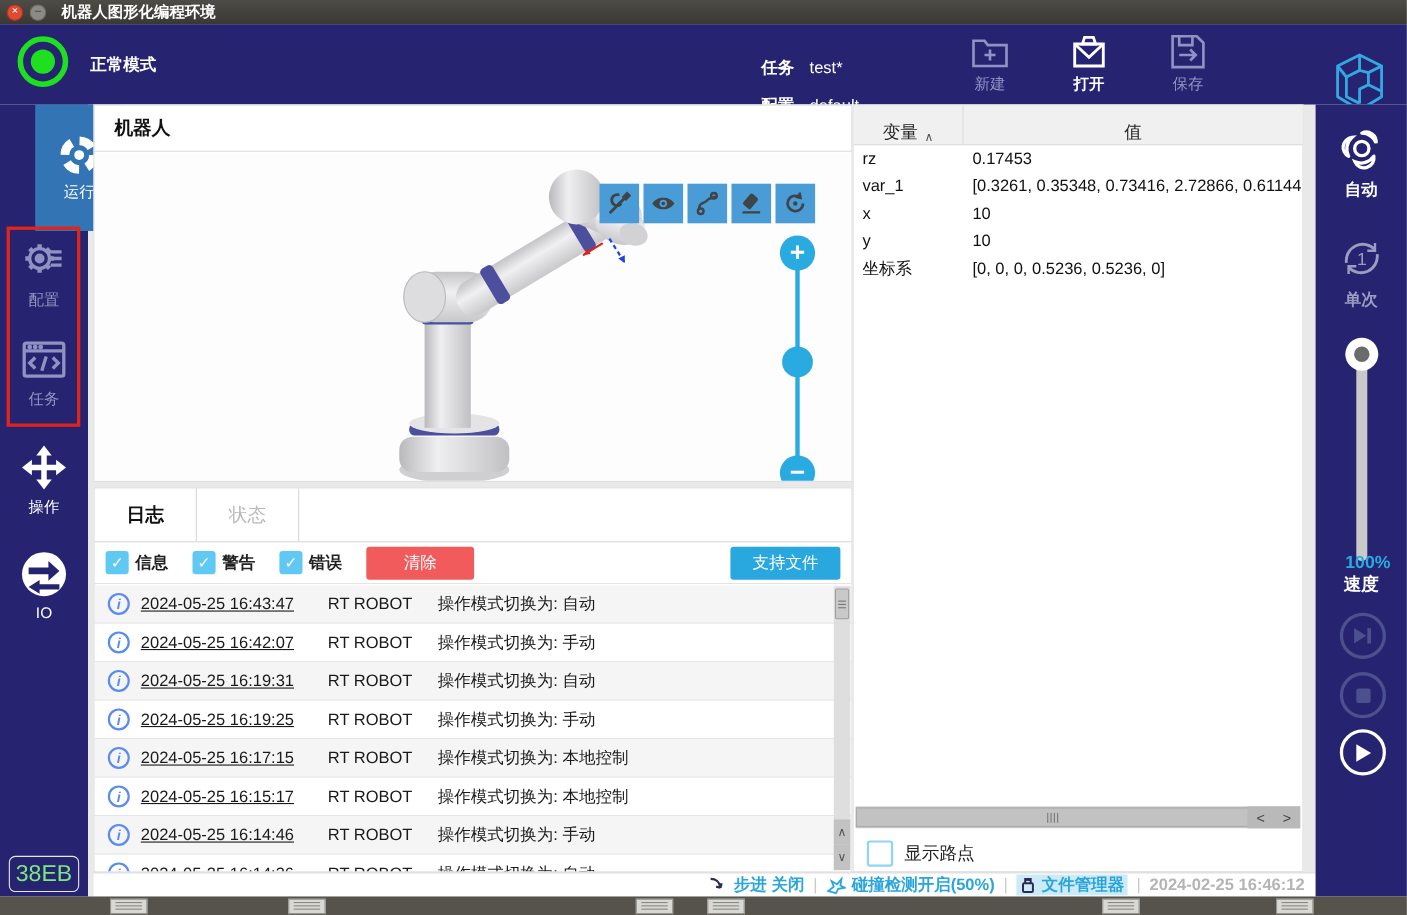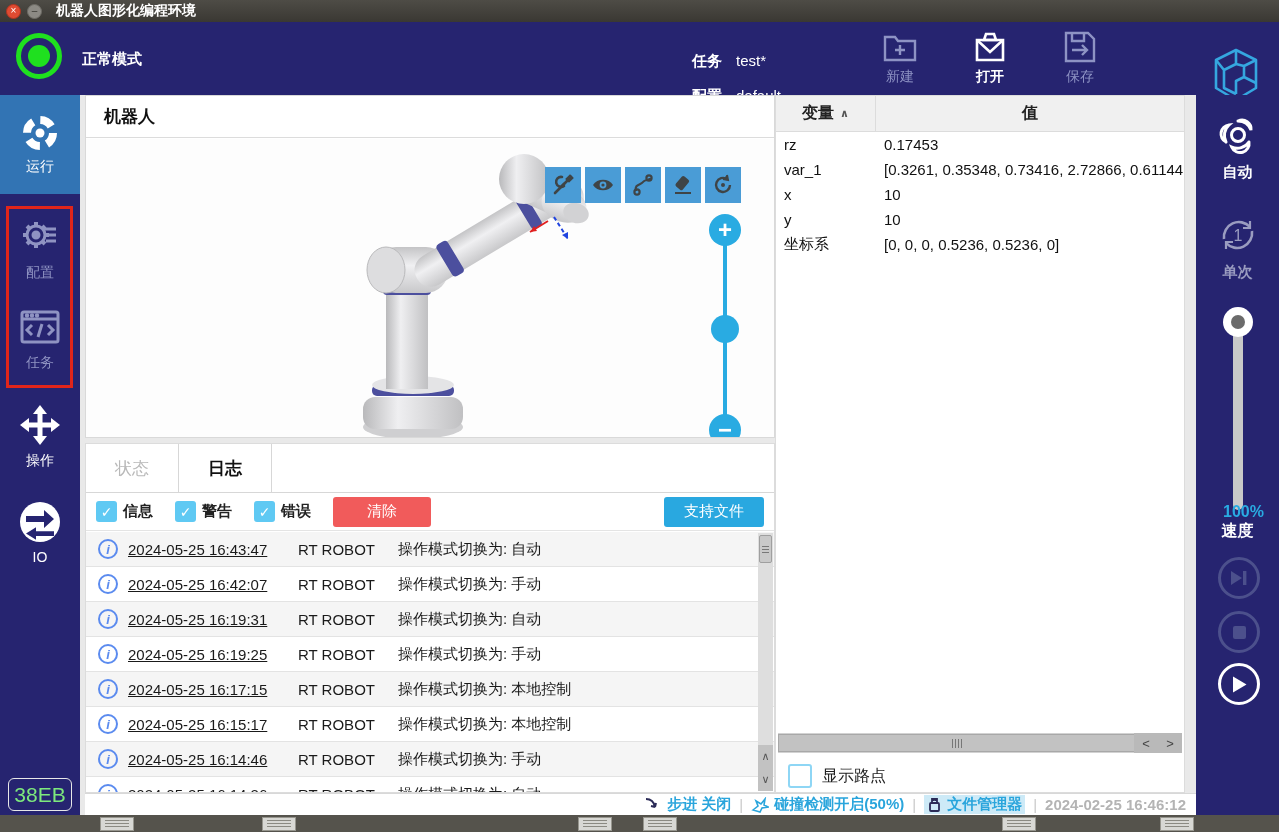--- a/index.html
+++ b/index.html
@@ -89,21 +89,21 @@
   .vscroll { position:absolute; right:1px; top:89px; width:15px; bottom:1px; background:#dedede; }
   .vthumb { position:absolute; left:1px; top:2px; width:13px; height:28px; background:#c9c9c9; border:1px solid #9f9f9f; border-radius:2px;
     display:flex; flex-direction:column; align-items:center; justify-content:center; gap:2px; }
   .vthumb i { display:block; width:7px; height:1px; background:#777; }
   .varrow { position:absolute; left:0; width:15px; height:23px; background:#c2c2c2; color:#555;
     display:flex; align-items:center; justify-content:center; font-size:11px; cursor:pointer; }
 
   
   .rpanel { position:absolute; left:775px; top:95px; width:410px; height:698px; background:#fff; border:1px solid #dcdcdc; }
   .vtable-head { height:36px; display:flex; background:#f0f0f0; border-bottom:1px solid #dcdcdc; }
-  .vth { display:flex; align-items:center; justify-content:center; font-size:16px; font-weight:bold; color:#222; }
+  .vth { display:flex; align-items:flex-end; justify-content:center; font-size:16px; font-weight:normal; color:#222; }
   .vth.c1 { width:100px; border-right:1px solid #dcdcdc; gap:6px; }
   .vth.c2 { flex:1; }
   .vth .caret { font-size:11px; color:#555; }
   .var-row { height:25px; display:flex; align-items:center; font-size:15px; color:#111; }
   .var-name { width:108px; padding-left:8px; flex:0 0 auto; }
   .var-val { flex:1; white-space:nowrap; overflow:hidden; }
   .hscroll { position:absolute; left:2px; right:2px; top:637px; height:20px; background:#d2d2d2; }
   .hthumb { position:absolute; left:0; top:1px; height:18px; width:358px; background:#c2c2c2; border:1px solid #a8a8a8;
     display:flex; align-items:center; justify-content:center; gap:2px; }
   .hthumb i { display:block; width:1px; height:9px; background:#777; }
@@ -214,21 +214,21 @@
       <svg width="52" height="56" viewBox="0 0 52 56">
           <g fill="none" stroke="#35a7e0" stroke-width="2.6" stroke-linejoin="round">
         <path d="M26 3 L46 13 L46 41 L26 53 L6 41 L6 13 Z"></path>
         <path d="M26 3 L26 17 L14 23 L14 41 L26 47 M46 13 L34 19 L34 30 L46 36 M14 23 L6 13 M34 19 L26 17 M34 30 L26 34 L26 47"></path>
       </g>
         </svg>
     </div>
   </div>
 
   <div class="lsb">
-    <div class="lsb-item active" style="top:0; height:99px; justify-content:center;">
+    <div class="lsb-item active" style="top:0; height:115px; justify-content:center;margin-left:32px;">
       <span>
         <svg width="40" height="40" viewBox="0 0 40 40">
             <circle cx="20" cy="20" r="13" fill="none" stroke="#fff" stroke-width="8" stroke-dasharray="13 7.4"></circle>
             <circle cx="20" cy="20" r="4.5" fill="#fff"></circle>
           </svg>
       </span>
       <span class="lbl">运行</span>
     </div>
 
     <div class="lsb-item dim" style="top:120px;">
@@ -400,22 +400,22 @@
         <div class="line"></div>
         <div class="zbtn" style="top:0;">+</div>
         <div class="zknob"></div>
         <div class="zbtn" style="top:200px;">−</div>
       </div>
     </div>
   </div>
 
   <div class="log-panel">
     <div class="tabs">
+      <div class="tab active">日志</div>
       <div class="tab inactive">状态</div>
-      <div class="tab active">日志</div>
     </div>
     <div class="filterbar">
       <div class="chk">
         <span class="box">✓</span>
         <span class="lbl">信息</span>
       </div>
       <div class="chk">
         <span class="box">✓</span>
         <span class="lbl">警告</span>
       </div>

